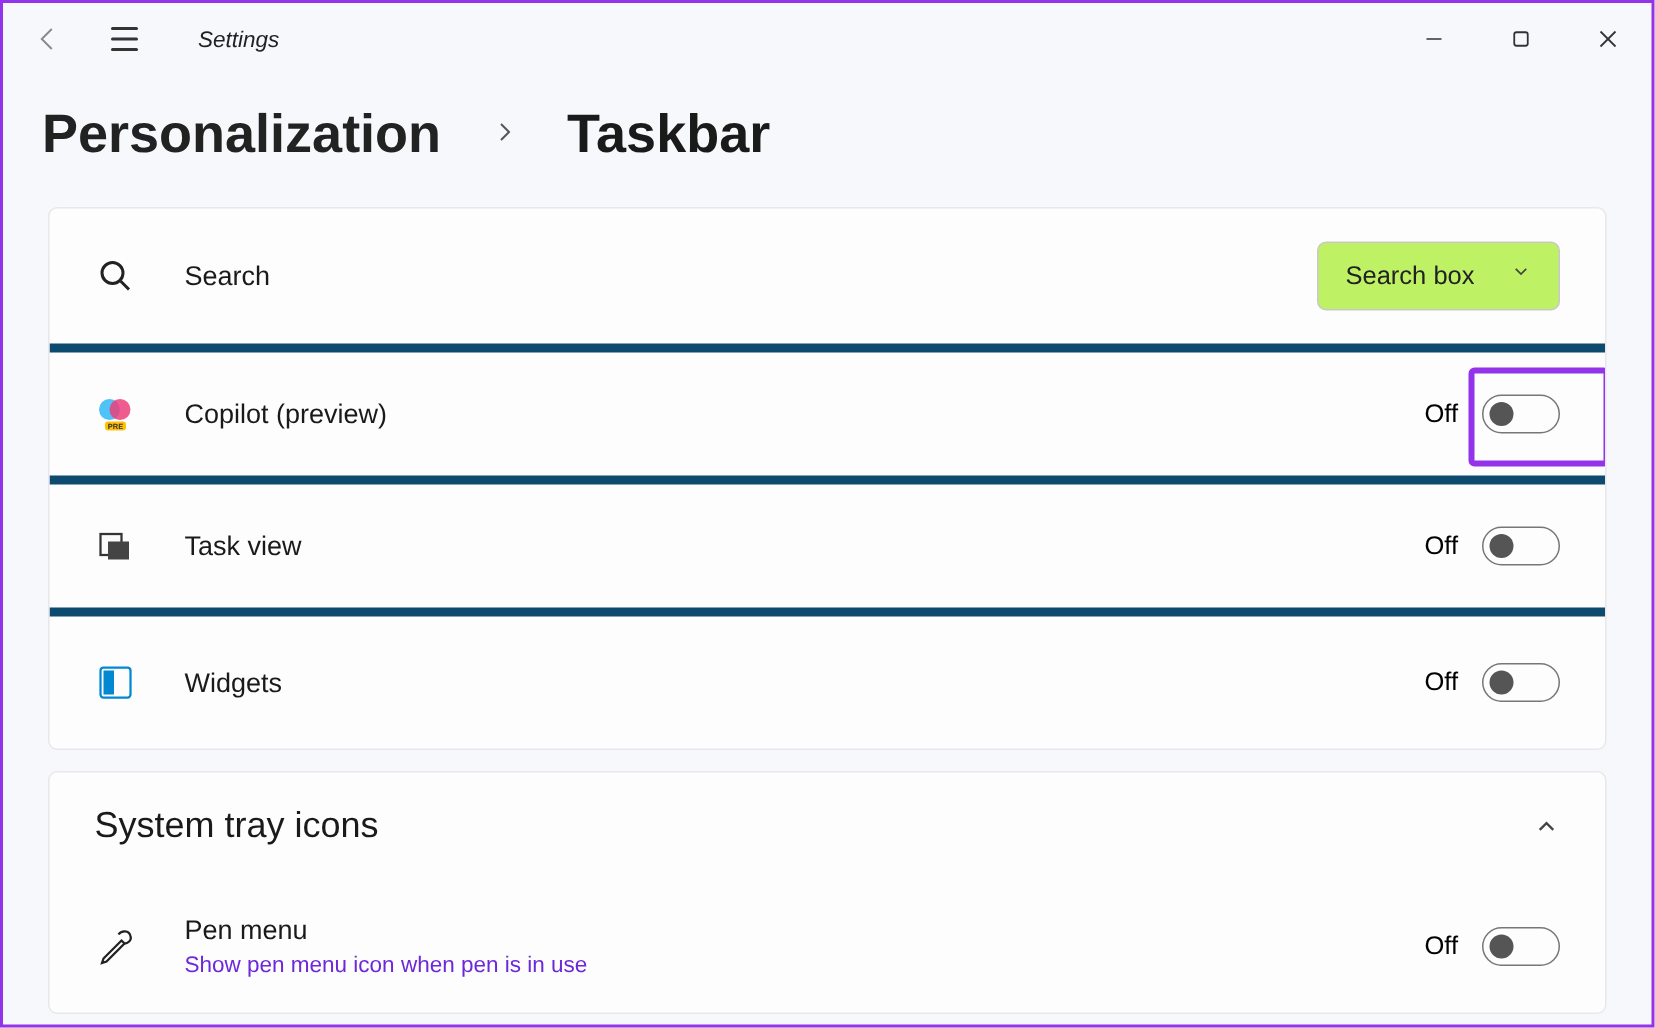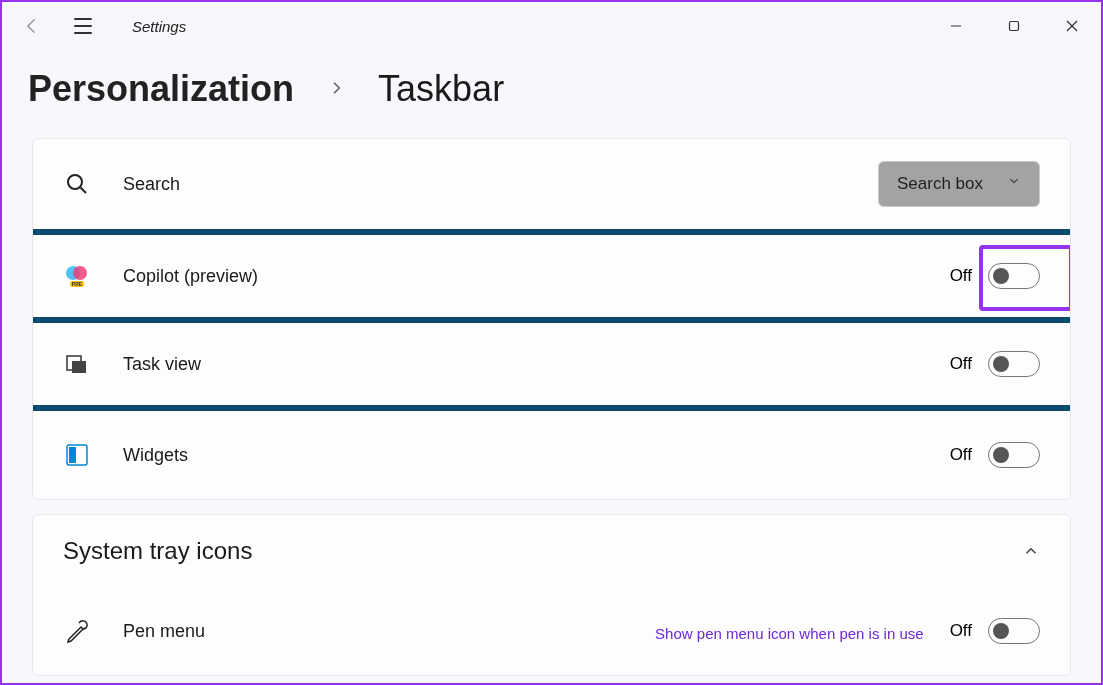--- a/index.html
+++ b/index.html
@@ -11,31 +11,31 @@
 .menu-btn { width: 24px; height: 24px; display: flex; flex-direction: column; justify-content: center; gap: 5px; cursor: pointer; }
 .menu-btn span { display: block; width: 18px; height: 2px; background: #333; border-radius: 1px; }
 .app-title { font-size: 15px; color: #222; font-weight: 400; margin-left: 4px; font-style: italic; }
 .win-controls { display: flex; height: 100%; }
 .win-btn { width: 58px; height: 100%; display: flex; align-items: center; justify-content: center; color: #333; cursor: pointer; }
 .win-btn svg { width: 12px; height: 12px; }
 
 .breadcrumb { padding: 18px 26px 28px; display: flex; align-items: center; gap: 34px; }
 .breadcrumb a { font-size: 36px; font-weight: 600; color: #222; text-decoration: none; cursor: pointer; }
 .breadcrumb .chev { font-size: 22px; color: #555; }
-.breadcrumb .current { font-size: 36px; font-weight: 400; color: #1a1a1a; }
+.breadcrumb .current { font-size: 36px; font-weight: 700; color: #1a1a1a; }
 
 .panel { margin: 0 30px 14px; background: #fdfdfe; border: 1px solid #e8e8ec; border-radius: 6px; overflow: hidden; }
 .row { display: flex; align-items: center; padding: 22px 30px 22px 90px; border-bottom: 6px solid #0c4a6e; min-height: 88px; position: relative; }
 .row:last-child { border-bottom: none; gap: 26px; }
 .row-icon { position: absolute; left: 30px; width: 28px; height: 28px; display: flex; align-items: center; justify-content: center; }
 .row-label { font-size: 18px; color: #1a1a1a; font-weight: 400; flex: 1; }
 .row-sub { font-size: 15px; color: #6d28d9; margin-top: 4px; }
-.row-text { flex: 1; display: flex; flex-direction: row; }
-
-.dropdown { display: flex; align-items: flex-start; gap: 24px; border: 1px solid #c8c8cc; border-radius: 6px; padding: 12px 18px; font-size: 17px; color: #222; cursor: pointer; background: #a3a3a3; }
+.row-text { flex: 1; display: flex; flex-direction: column; }
+
+.dropdown { display: flex; align-items: flex-start; gap: 24px; border: 1px solid #c8c8cc; border-radius: 6px; padding: 12px 18px; font-size: 17px; color: #222; cursor: pointer; background: #bef264; }
 .dropdown .chev-down { width: 14px; height: 14px; }
 
 .toggle-wrap { display: flex; align-items: center; gap: 16px; }
 .toggle-state { font-size: 17px; color: #000000; }
 .toggle { width: 52px; height: 26px; border: 1px solid #777; border-radius: 14px; background: #fdfdfe; position: relative; cursor: pointer; }
 .toggle .knob { position: absolute; left: 4px; top: 4px; width: 16px; height: 16px; background: #555; border-radius: 50%; }
 
 .highlight { position: absolute; border: 4px solid #9333ea; border-radius: 4px; pointer-events: none; }
 
 .section-header { padding: 22px 30px; display: flex; align-items: center; justify-content: space-between; }

